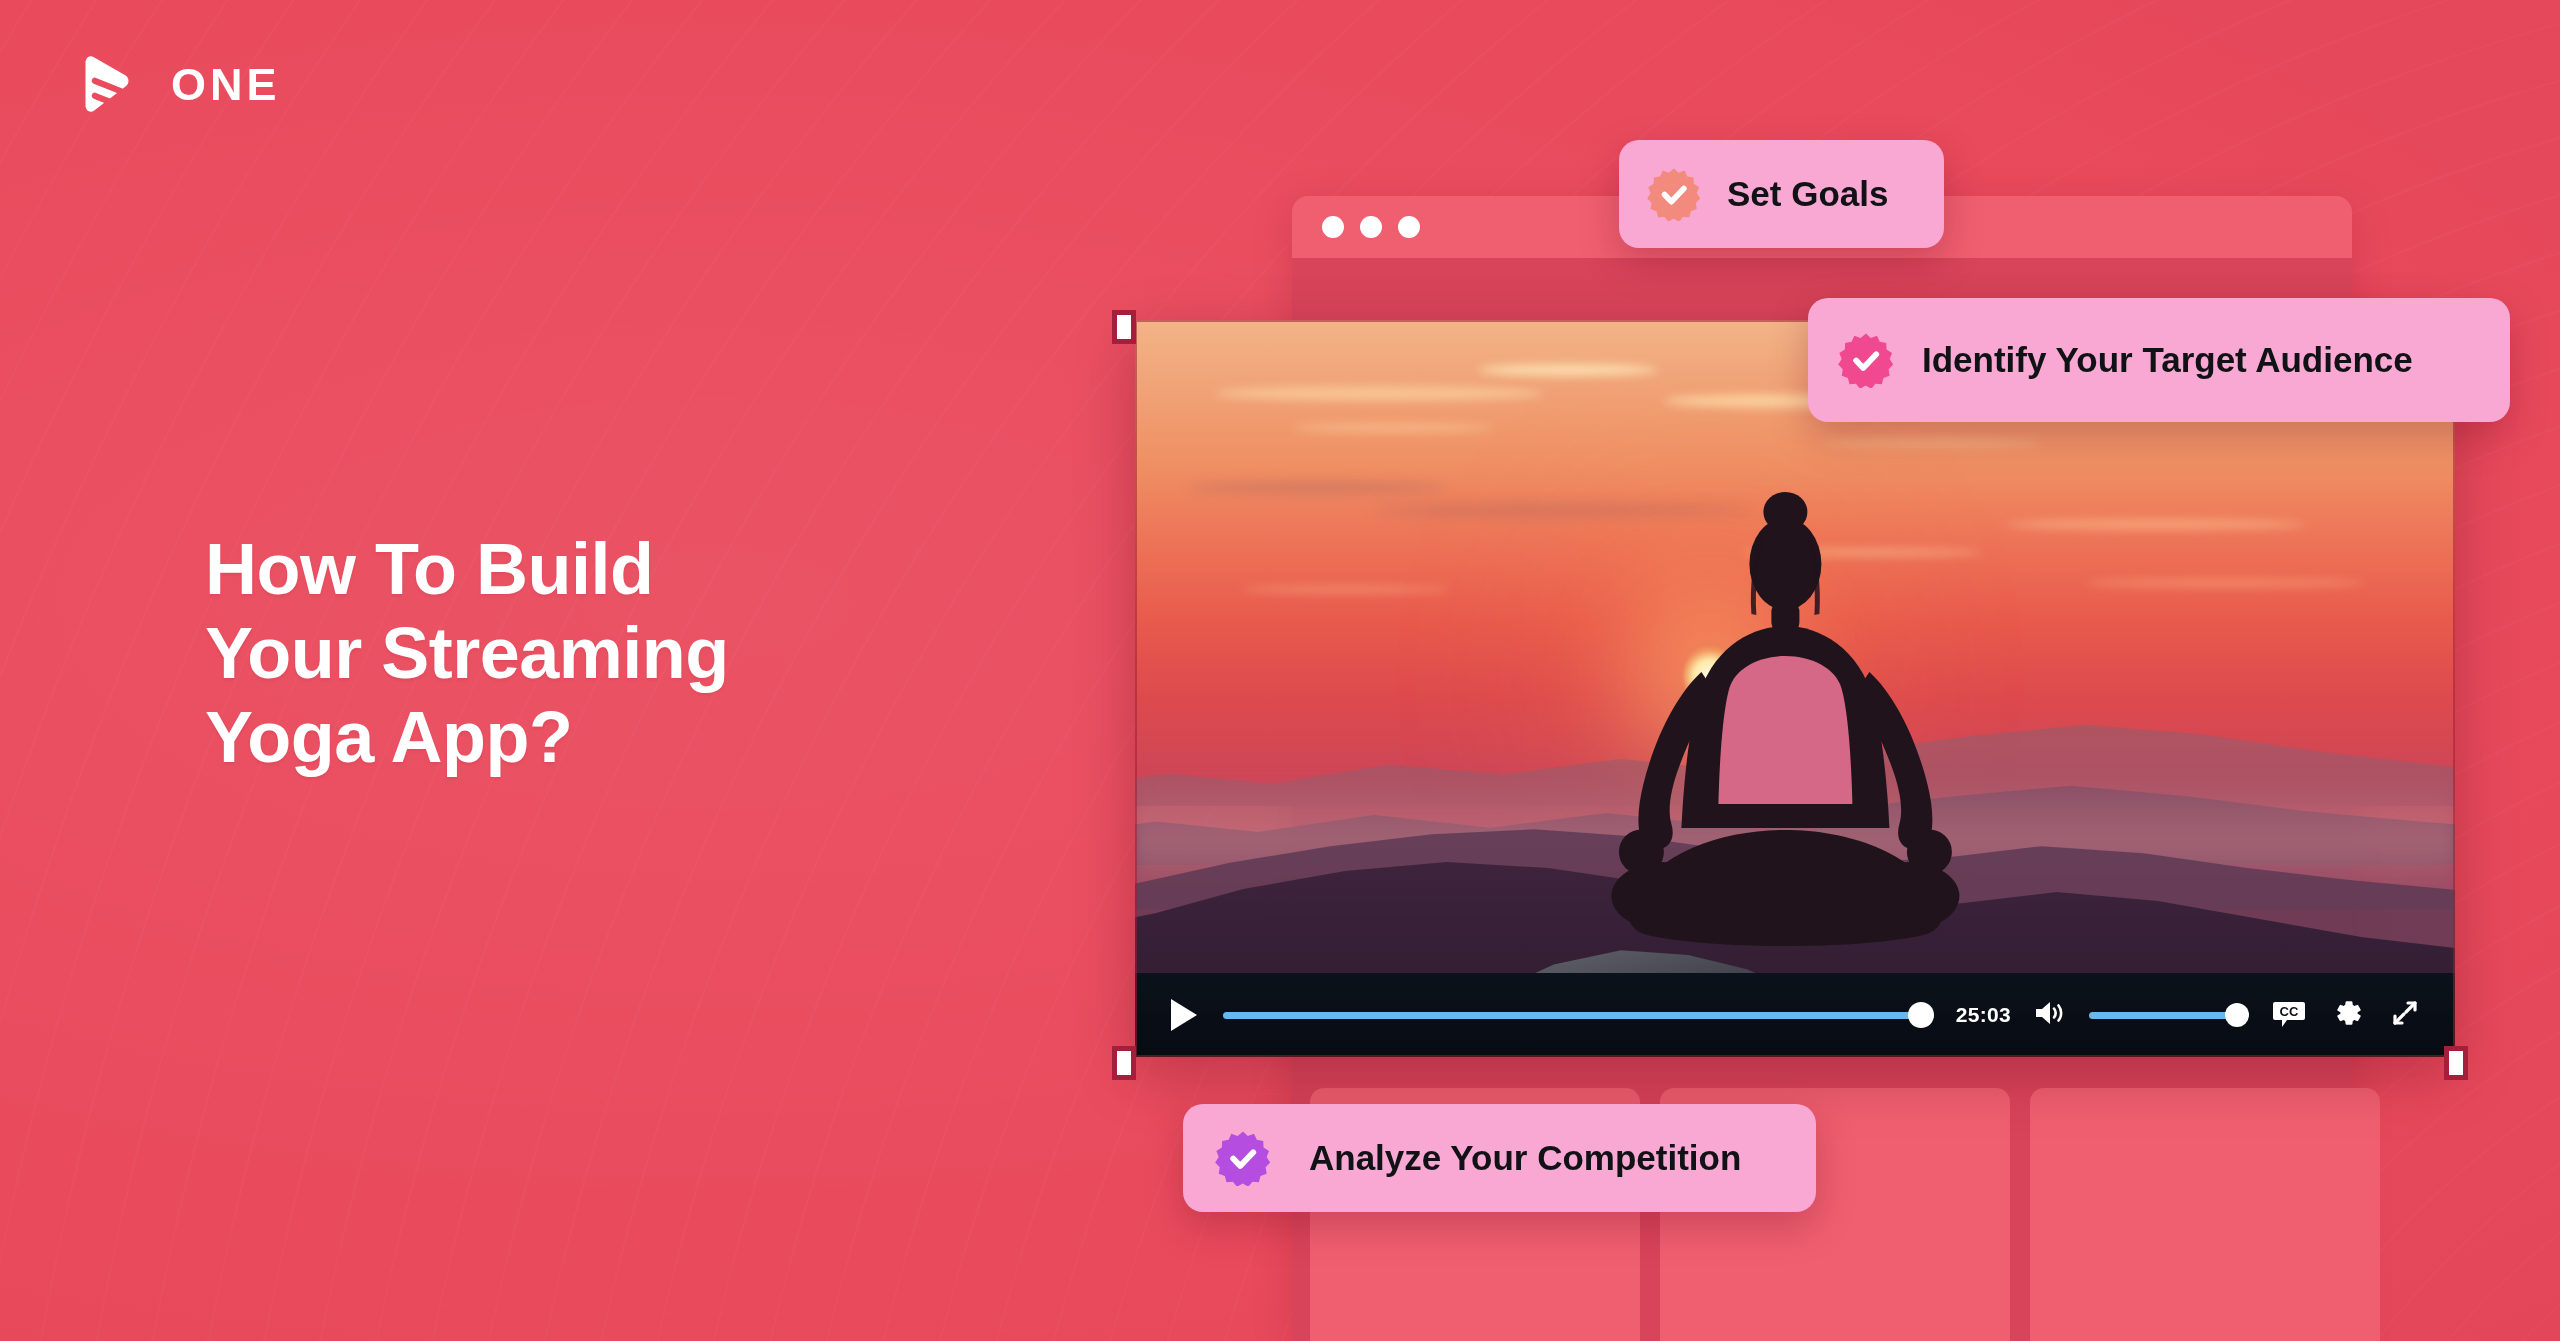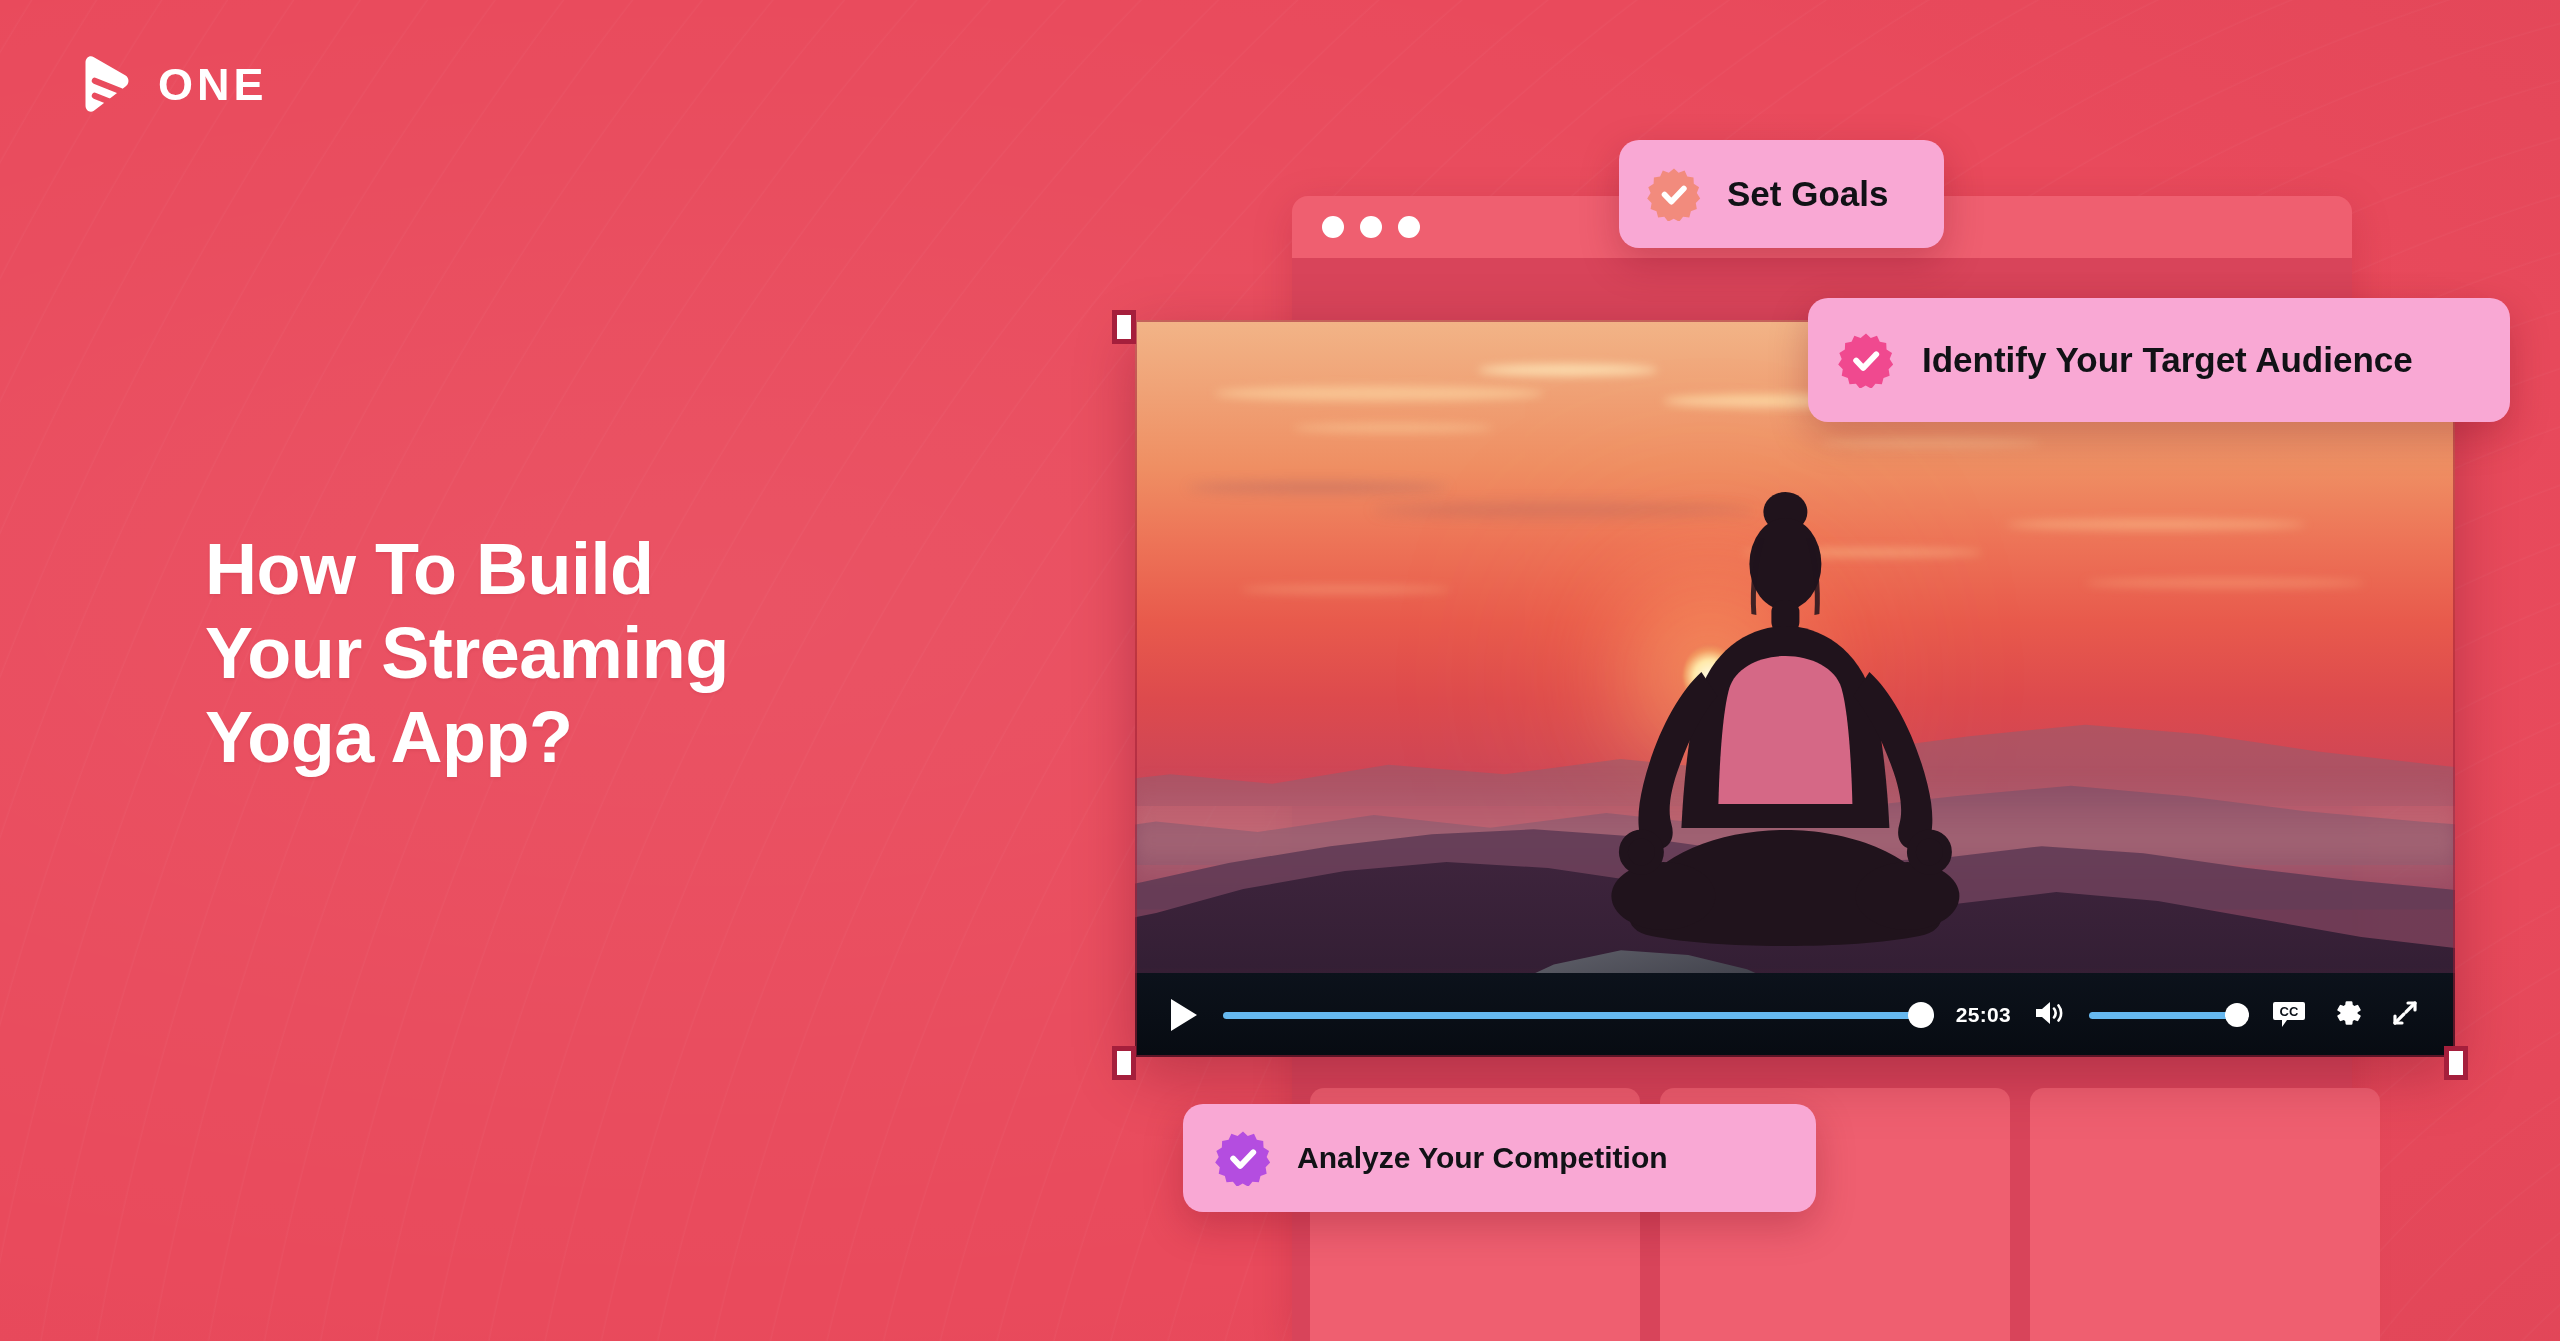--- a/index.html
+++ b/index.html
@@ -28,21 +28,21 @@
     position:absolute; inset:0;
     background:radial-gradient(ellipse 120% 95% at 28% 45%,
        rgba(255,255,255,0.05) 0%, rgba(255,255,255,0.0) 55%,
        rgba(120,15,35,0.10) 100%);
     pointer-events:none;
   }
 
   
   .logo{
     position:absolute; left:72px; top:52px;
-    display:flex; align-items:center; gap:22px;
+    display:flex; align-items:center; gap:35px;
   }
   .logo-mark{ width:64px; height:64px; display:block; }
   .logo-word{
     color:#ffffff; font-size:45px; font-weight:700;
     letter-spacing:4px; line-height:1;
     font-family:"Liberation Sans", sans-serif;
   }
 
   
   .headline{
@@ -270,21 +270,21 @@
   }
   .pill-audience .pill-badge{ width:56px; height:56px; }
   .pill-audience .pill-label{ font-size:35px; }
 
   .pill-analyze{
     left:1183px; top:1104px;
     width:633px; height:108px;
     padding:0 36px 0 32px; gap:26px;
   }
   .pill-analyze .pill-badge{ width:56px; height:56px; }
-  .pill-analyze .pill-label{ font-size:30px; }
+  .pill-analyze .pill-label{ font-size:35px;margin-left:12px; }
 </style>
 </head>
 <body>
 
 <div class="bg-arcs"></div>
 <div class="bg-vign"></div>
 
 <div class="logo">
   <span>
     <svg class="logo-mark" viewBox="0 0 64 64" aria-hidden="true">

